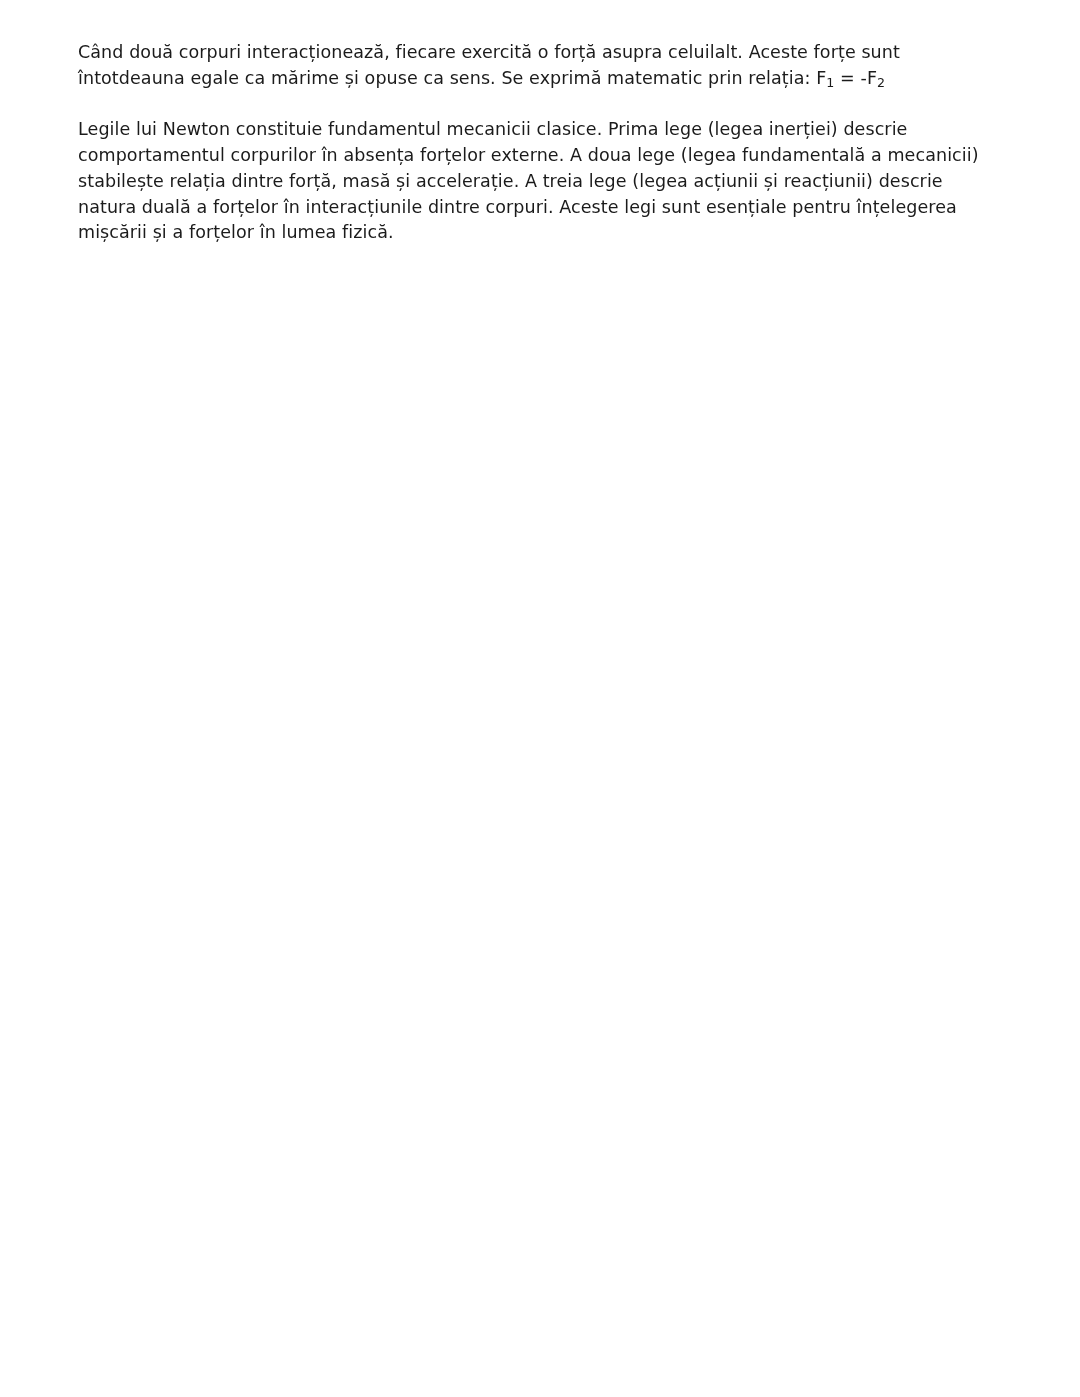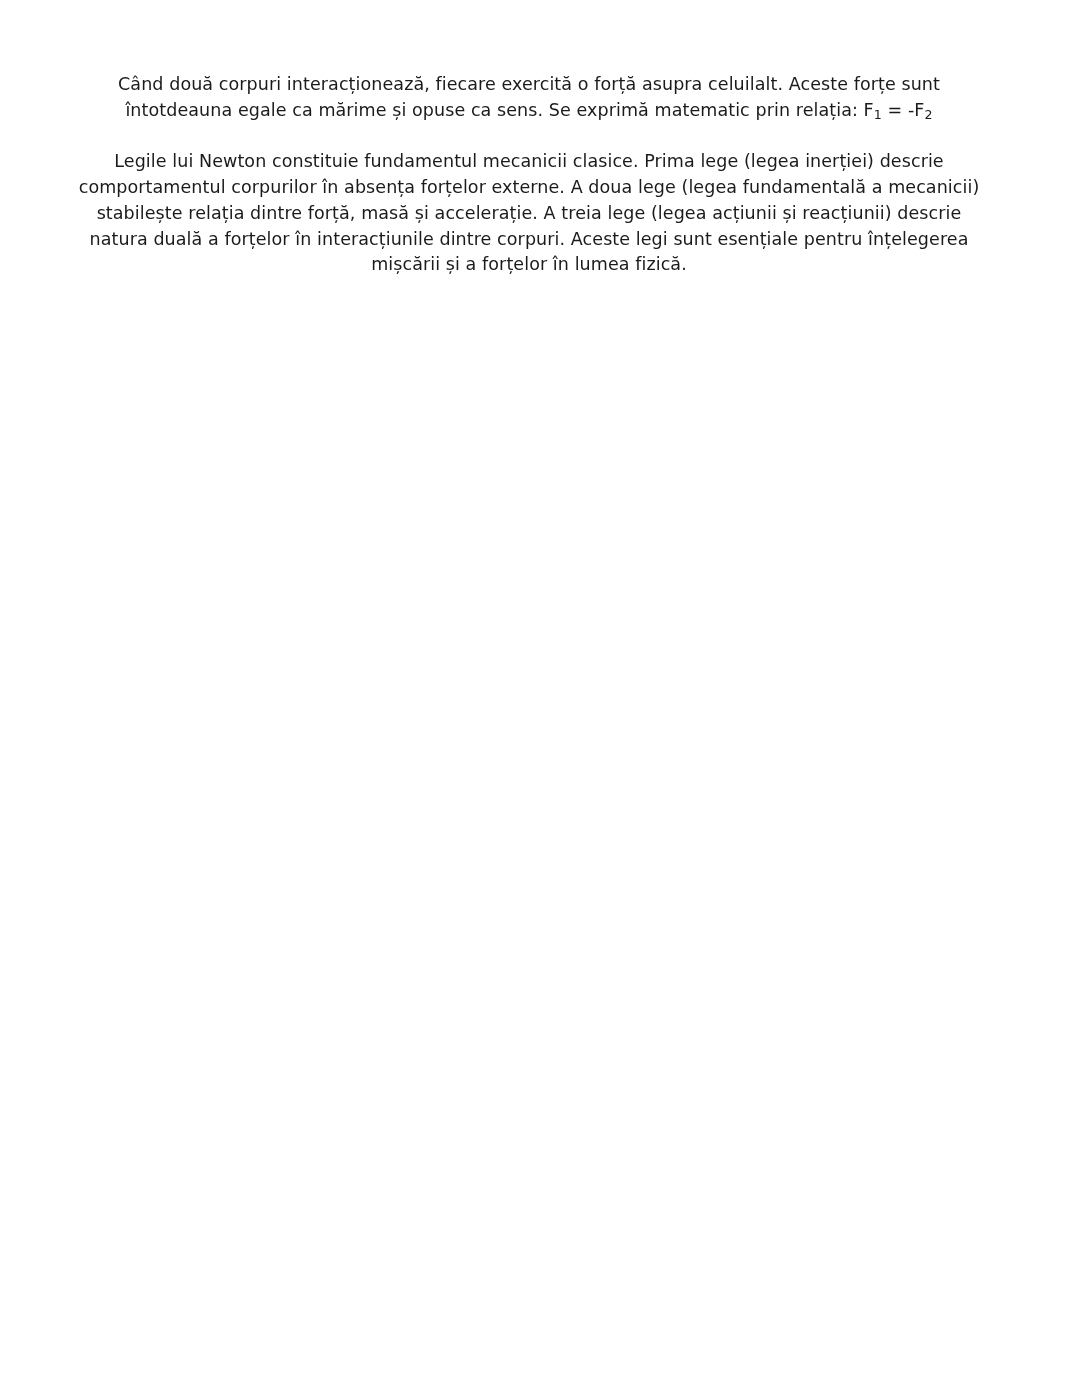--- a/index.html
+++ b/index.html
@@ -12,23 +12,22 @@
     width: 1080px;
     height: 1397px;
     font-family: "DejaVu Sans", "Liberation Sans", sans-serif;
     color: #1a1a1a;
     -webkit-font-smoothing: antialiased;
   }
   .page {
     box-sizing: border-box;
     width: 1080px;
     min-height: 1397px;
-    padding: 72px 100px 60px 78px;
+    padding: 40px 100px 60px 78px;
     background: #ffffff;
-    text-align: center;
   }
   .doc-body {
     max-width: 905px;
   }
   p.para {
     margin: 0 0 0 0;
     font-size: 17.5px;
     line-height: 1.47;
     color: #1b1b1b;
     letter-spacing: 0.005em;

